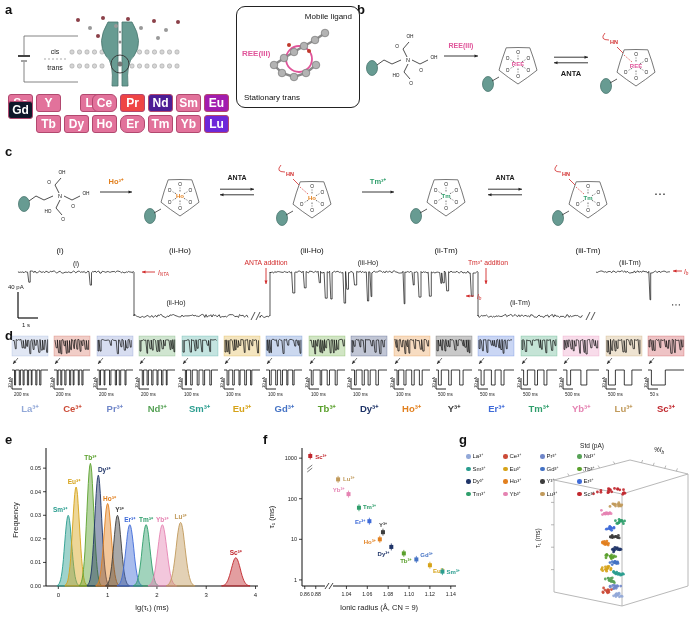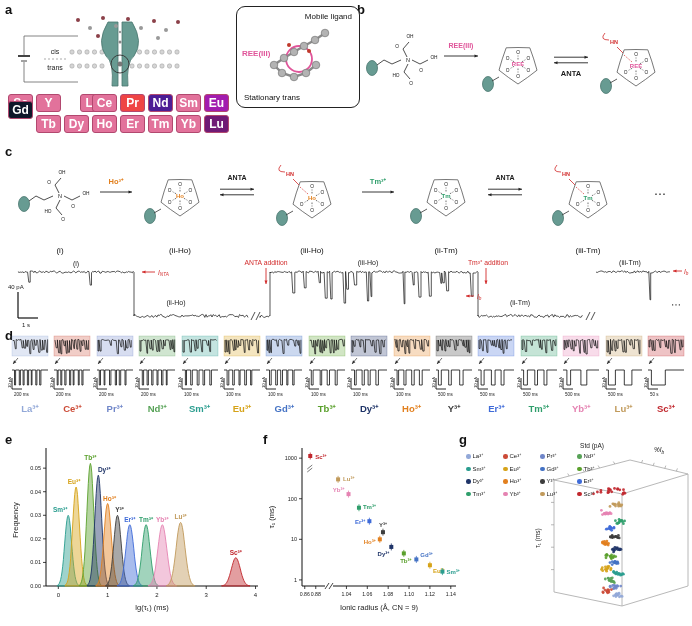--- a/index.html
+++ b/index.html
@@ -79,33 +79,33 @@
         <circle cx="158" cy="18" r="2" fill="#999"></circle>
         <circle cx="170" cy="10" r="2" fill="#8b4049"></circle>
         <circle cx="90" cy="24" r="2" fill="#8b4049"></circle>
         <circle cx="150" cy="26" r="2" fill="#999"></circle>
       </g>
     </svg>
   <div id="grid-a">
       <span class="ecell" style="left: 0px; top: 0px; background: rgb(226, 114, 155); border-color: rgb(178, 72, 111);">Sc</span>
       <span class="ecell" style="left: 28px; top: 0px; background: rgb(226, 114, 155); border-color: rgb(178, 72, 111);">Y</span>
       <span class="ecell" style="left: 72px; top: 0px; background: rgb(226, 114, 155); border-color: rgb(178, 72, 111);">La</span>
-      <span class="ecell" style="left: 84px; top: 0px; background: rgb(226, 114, 155); border-color: rgb(178, 72, 111);">Ce</span>
+      <span class="ecell" style="left: 84px; top: 0px; background: rgb(226, 114, 155); border-color: rgb(178, 72, 111); border-radius: 6px;">Ce</span>
       <span class="ecell" style="left: 112px; top: 0px; background: #ef4444; border-color: rgb(178, 72, 111);">Pr</span>
       <span class="ecell" style="left: 140px; top: 0px; background: #4c1d95; border-color: rgb(178, 72, 111);">Nd</span>
       <span class="ecell" style="left: 168px; top: 0px; background: rgb(226, 114, 155); border-color: rgb(178, 72, 111);">Sm</span>
       <span class="ecell" style="left: 196px; top: 0px; background: #a21caf; border-color: rgb(178, 72, 111);">Eu</span>
       <span class="ecell" style="left: 0px; top: 7px; background: #0f172a; border-color: rgb(178, 72, 111);">Gd</span>
       <span class="ecell" style="left: 28px; top: 21px; background: rgb(226, 114, 155); border-color: rgb(178, 72, 111);">Tb</span>
       <span class="ecell" style="left: 56px; top: 21px; background: rgb(226, 114, 155); border-color: rgb(178, 72, 111);">Dy</span>
       <span class="ecell" style="left: 84px; top: 21px; background: rgb(226, 114, 155); border-color: rgb(178, 72, 111);">Ho</span>
-      <span class="ecell" style="left: 112px; top: 21px; background: rgb(226, 114, 155); border-color: rgb(178, 72, 111);">Er</span>
+      <span class="ecell" style="left: 112px; top: 21px; background: rgb(226, 114, 155); border-color: rgb(178, 72, 111); border-radius: 7px;">Er</span>
       <span class="ecell" style="left: 140px; top: 21px; background: rgb(226, 114, 155); border-color: rgb(178, 72, 111);">Tm</span>
       <span class="ecell" style="left: 168px; top: 21px; background: rgb(226, 114, 155); border-color: rgb(178, 72, 111);">Yb</span>
-      <span class="ecell" style="left: 196px; top: 21px; background: #701a75; border-color: rgb(178, 72, 111);">Lu</span>
+      <span class="ecell" style="left: 196px; top: 21px; background: #6d28d9; border-color: rgb(178, 72, 111);">Lu</span>
     </div>
 
   <div id="inset-a">
     <svg id="inset-mol" width="124" height="102" style="position:absolute;left:0;top:0">
         <g>
           <path d="M88 26L78 33L67 39L57 45L47 51L37 58L45 66L57 70L69 66L79 58" stroke="#8a8a8a" stroke-width="2.4" fill="none"></path>
           <circle cx="62" cy="52" r="13" fill="none" stroke="#e0559a" stroke-width="1.8"></circle>
           <circle cx="88" cy="26" r="3.8" fill="#b3b3b3" stroke="#757575" stroke-width="0.7"></circle>
           <circle cx="78" cy="33" r="3.8" fill="#b3b3b3" stroke="#757575" stroke-width="0.7"></circle>
           <circle cx="67" cy="39" r="3.8" fill="#b3b3b3" stroke="#757575" stroke-width="0.7"></circle>

